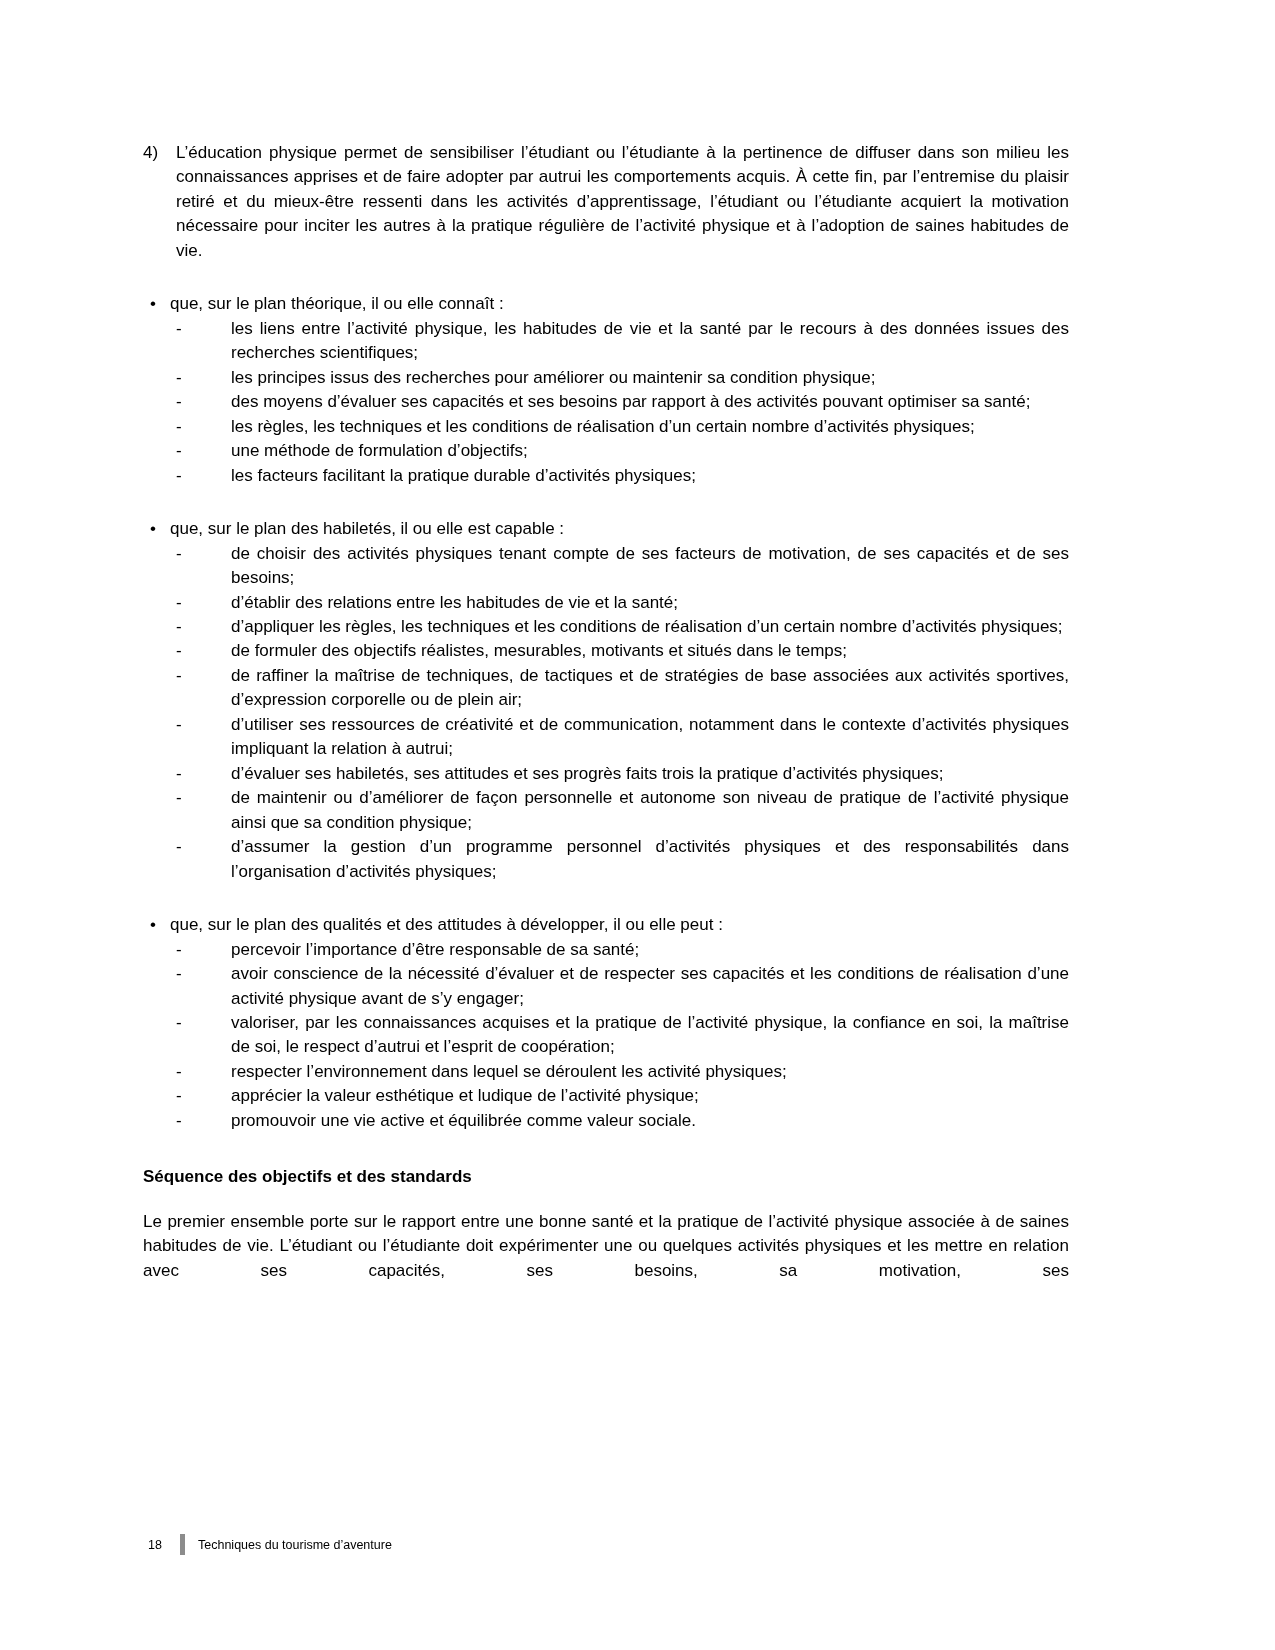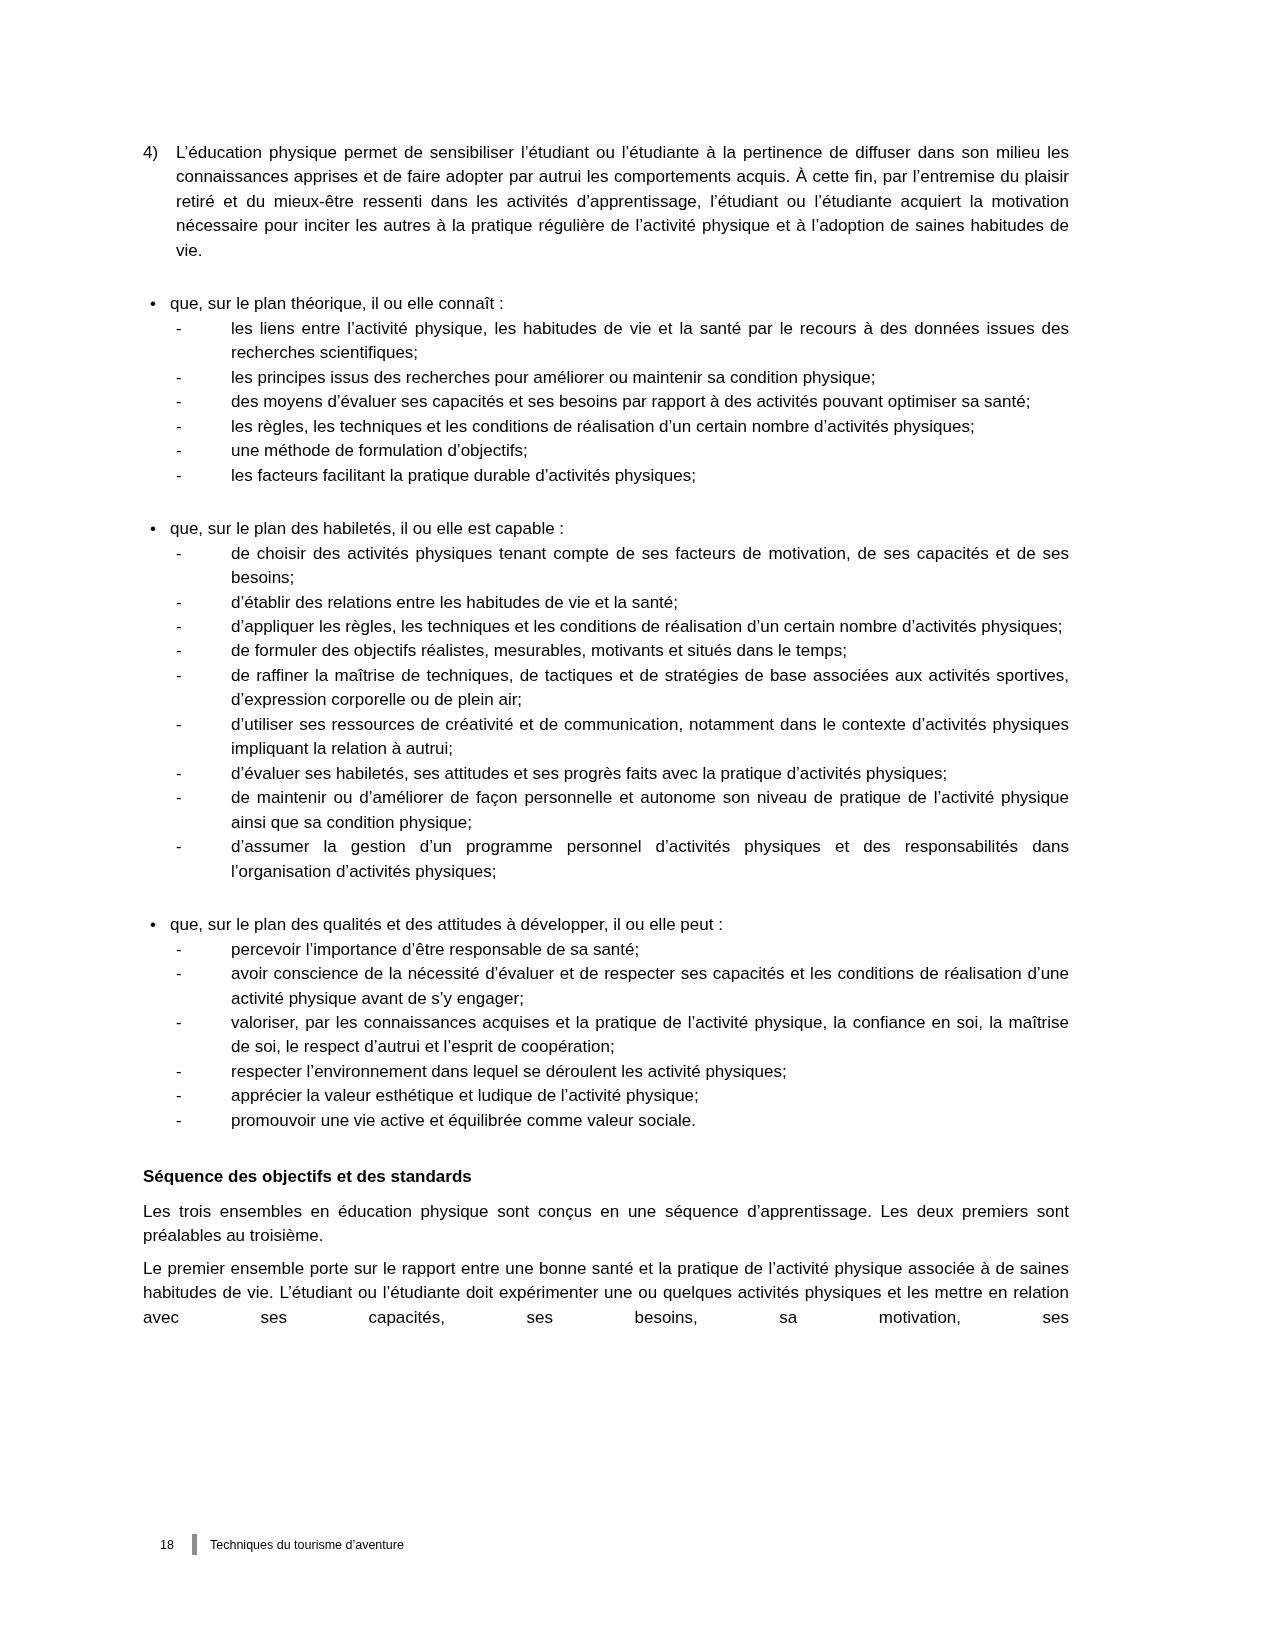--- a/index.html
+++ b/index.html
@@ -35,28 +35,28 @@
   .bullet-group { margin-top: 29px; }
   .bullet-lead { display: flex; }
   .bullet-marker { flex: 0 0 27px; box-sizing: border-box; padding-left: 7px; }
   .bullet-lead-text { flex: 1; }
 
   .dash-list { margin: 0 0 0 33px; }
   .dash-item { display: flex; }
   .dash-marker { flex: 0 0 15px; }
   .dash-text { flex: 1; text-align: justify; margin-left: 40px; }
 
-  .seq-heading { margin-top: 32px; margin-bottom: 10px; }
+  .seq-heading { margin-top: 32px; margin-bottom: 20px; }
   .para { text-align: justify; margin: 0 0 0 0; }
   .para + .para { margin-top: 8px; }
   .para.cutoff { text-align-last: justify; }
 
   .footer {
     position: absolute;
-    left: 160px;
+    left: 148px;
     top: 1534px;
     display: flex;
     align-items: center;
     font-size: 12.5px;
   }
   .footer .page-num { min-width: 22px; }
   .footer .bar {
     width: 5px;
     height: 21px;
     background: #8c8c8c;
@@ -133,21 +133,21 @@
         <div class="dash-item">
             <span class="dash-marker">-</span>
             <span class="dash-text">de raffiner la maîtrise de techniques, de tactiques et de stratégies de base associées aux activités sportives, d’expression corporelle ou de plein air;</span>
           </div>
         <div class="dash-item">
             <span class="dash-marker">-</span>
             <span class="dash-text">d’utiliser ses ressources de créativité et de communication, notamment dans le contexte d’activités physiques impliquant la relation à autrui;</span>
           </div>
         <div class="dash-item">
             <span class="dash-marker">-</span>
-            <span class="dash-text">d’évaluer ses habiletés, ses attitudes et ses progrès faits avec la pratique d’activités physiques;</span>
+            <span class="dash-text">d’évaluer ses habiletés, ses attitudes et ses progrès faits trois la pratique d’activités physiques;</span>
           </div>
         <div class="dash-item">
             <span class="dash-marker">-</span>
             <span class="dash-text">de maintenir ou d’améliorer de façon personnelle et autonome son niveau de pratique de l’activité physique ainsi que sa condition physique;</span>
           </div>
         <div class="dash-item">
             <span class="dash-marker">-</span>
             <span class="dash-text">d’assumer la gestion d’un programme personnel d’activités physiques et des responsabilités dans l’organisation d’activités physiques;</span>
           </div>
       </div>
@@ -180,21 +180,20 @@
             <span class="dash-text">apprécier la valeur esthétique et ludique de l’activité physique;</span>
           </div>
         <div class="dash-item">
             <span class="dash-marker">-</span>
             <span class="dash-text">promouvoir une vie active et équilibrée comme valeur sociale.</span>
           </div>
       </div>
     </div>
 
     <div class="section-heading seq-heading">Séquence des objectifs et des standards</div>
-    <p class="para">Les trois ensembles en éducation physique sont conçus en une séquence d’apprentissage. Les deux premiers sont préalables au troisième.</p>
     <p class="para cutoff">Le premier ensemble porte sur le rapport entre une bonne santé et la pratique de l’activité physique associée à de saines habitudes de vie. L’étudiant ou l’étudiante doit expérimenter une ou quelques activités physiques et les mettre en relation avec ses capacités, ses besoins, sa motivation, ses</p>
 
   </div>
 
   <div class="footer">
     <span class="page-num">18</span>
     <span class="bar"></span>
     <span class="footer-title">Techniques du tourisme d’aventure</span>
   </div>
 </div>

